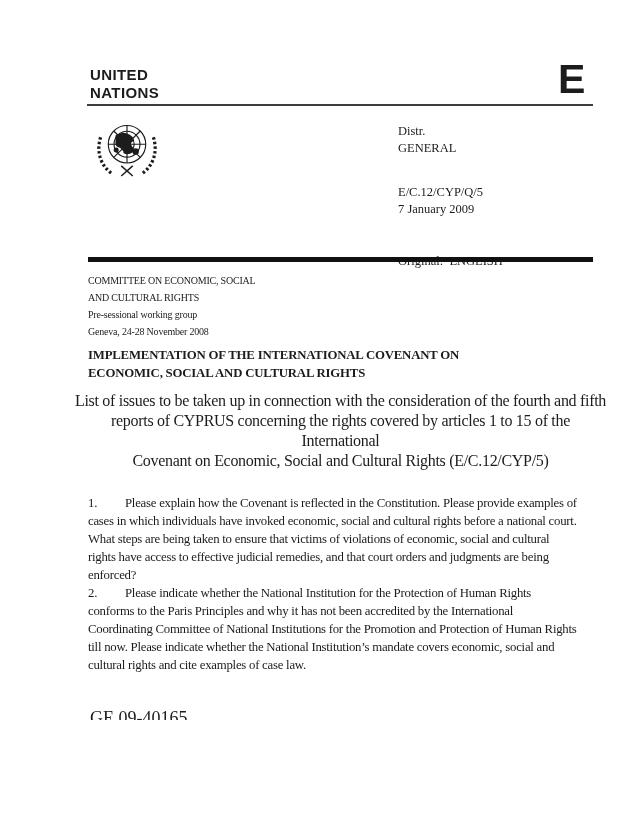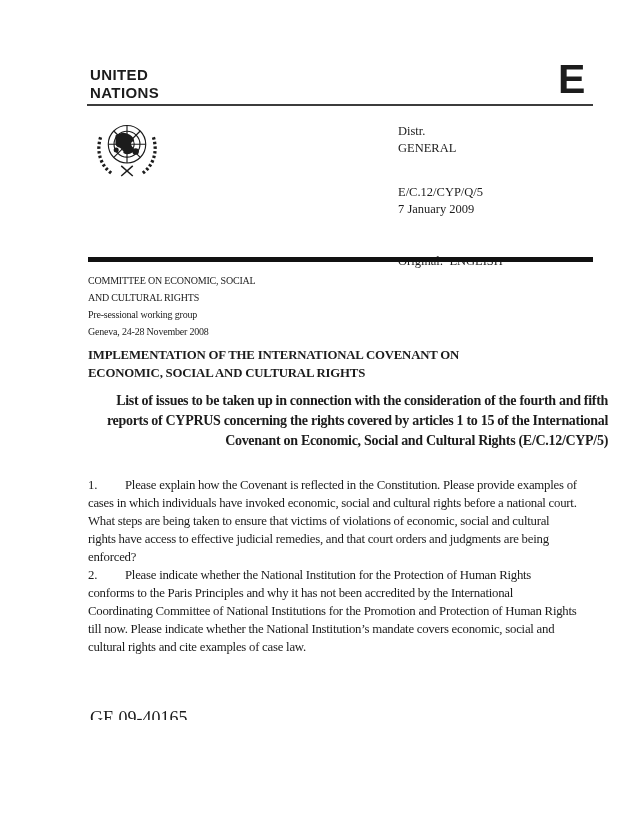--- a/index.html
+++ b/index.html
@@ -42,32 +42,32 @@
     font-size:10px; line-height:17px; white-space:pre; letter-spacing:-0.2px;
   }
 
   .doc-title {
     left:88px; top:346px; width:505px;
     font-weight:bold; font-size:12.8px; line-height:18px;
     text-align:left; white-space:pre-line; letter-spacing:-0.2px;
   }
   .doc-subtitle {
     left:73px; top:391px; width:535px;
-    font-weight:bold; font-size:14px; line-height:20px;
-    text-align:right; white-space:pre-line; letter-spacing:-0.3px;
+    font-weight:normal; font-size:16px; line-height:20px;
+    text-align:center; white-space:pre-line; letter-spacing:-0.3px;
   }
   .section-heading {
     left:88px; top:449px; width:505px; text-align:center;
     font-weight:bold; font-size:12.8px;
   }
   .section-num { display:inline-block; margin-right:28px; }
 
   .para {
     left:88px; width:525px;
-    font-size:12.8px; line-height:18px; letter-spacing:-0.25px;
+    font-size:12.8px; line-height:18px; letter-spacing:-0.25px;margin-top:18px;
   }
   .para1 { top:476px; }
   .para2 { top:566px; }
   .pnum { display:inline-block; width:37px; }
   .ptext { white-space:pre; }
 
   .footer-code { left:90px; top:708px; font-size:18px; }
 </style>
 </head>
 <body>

